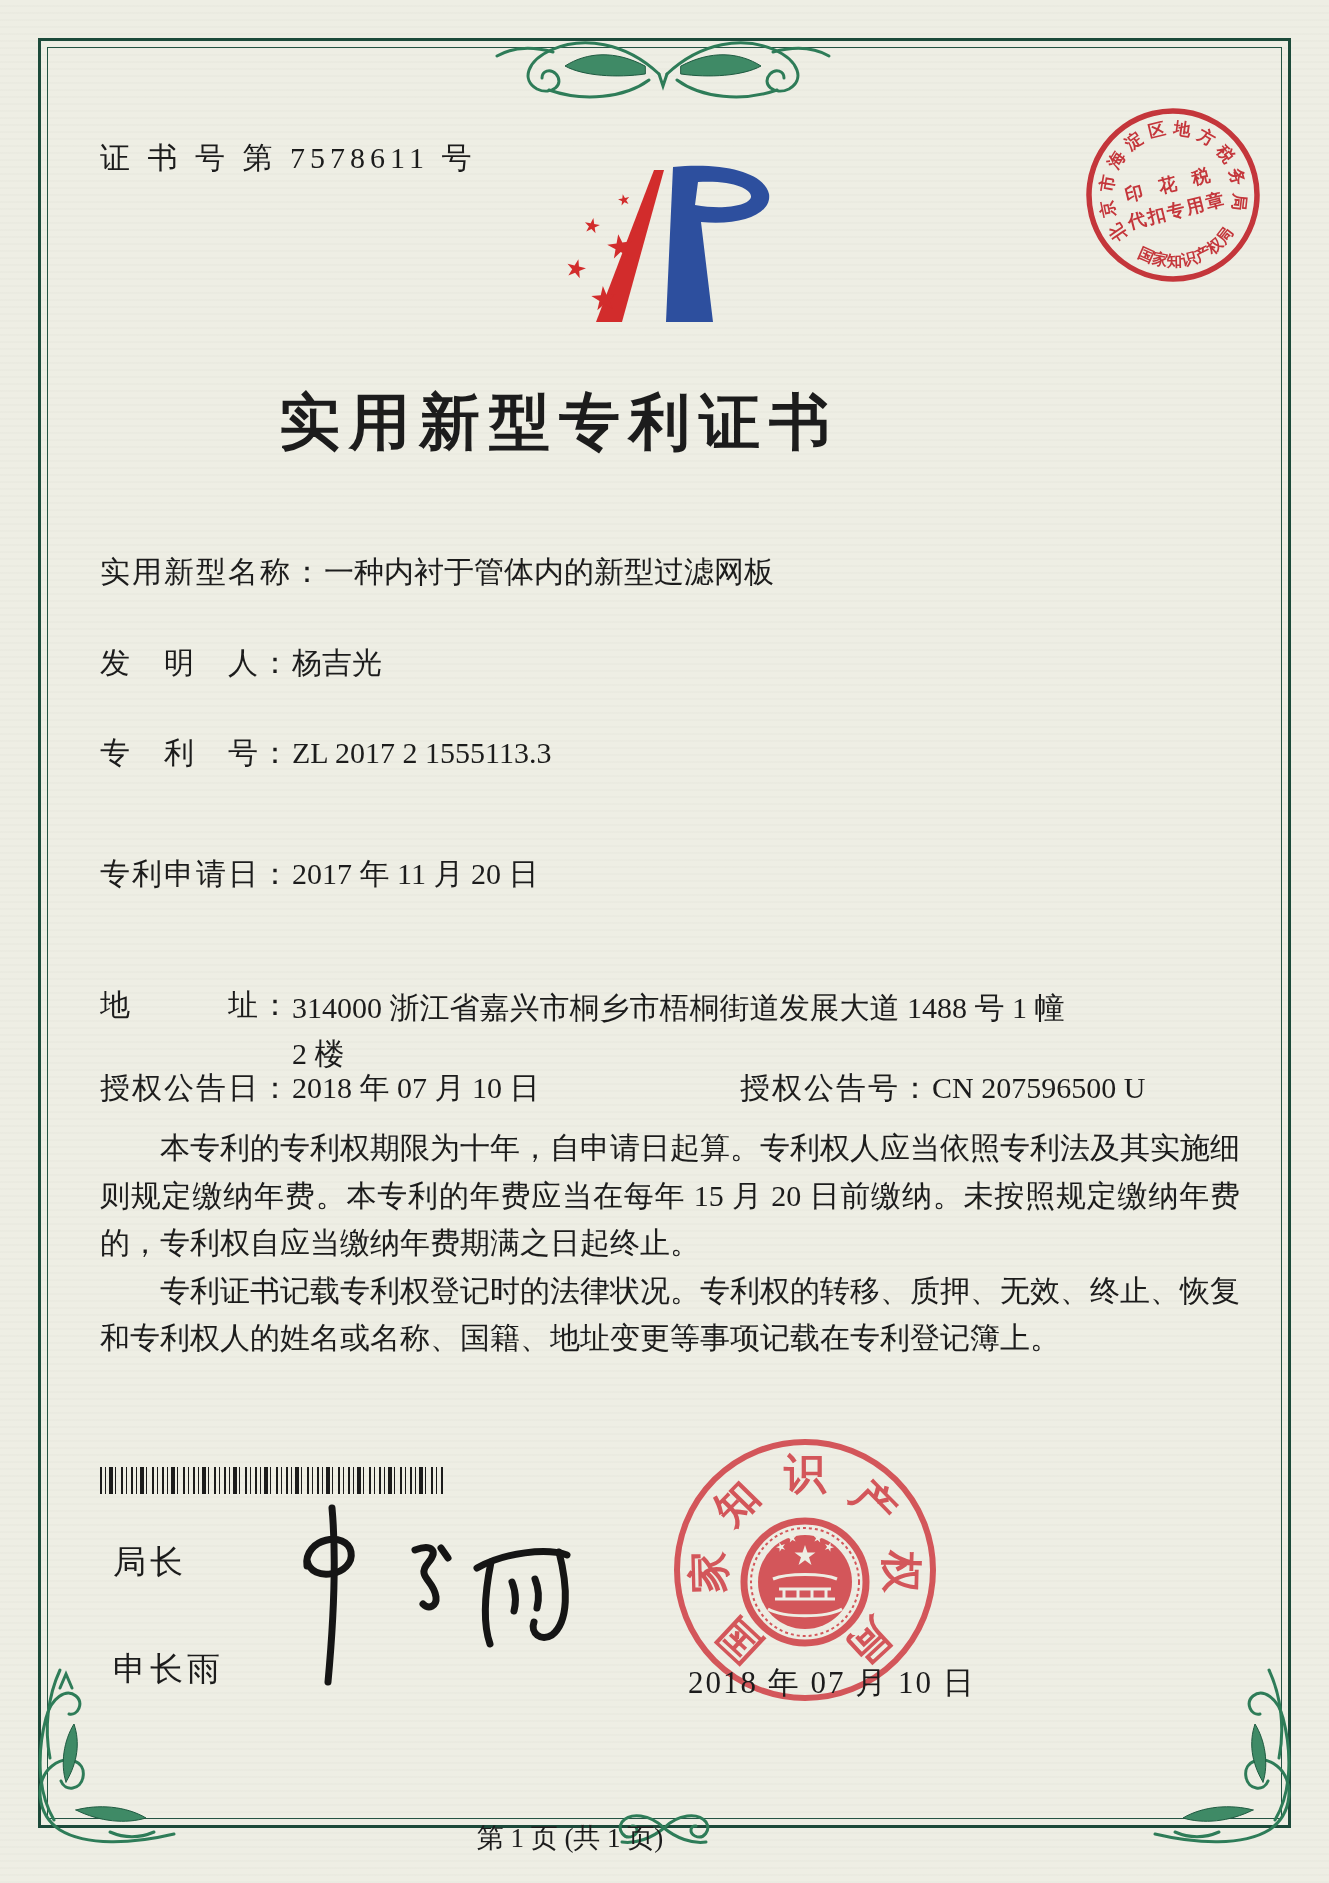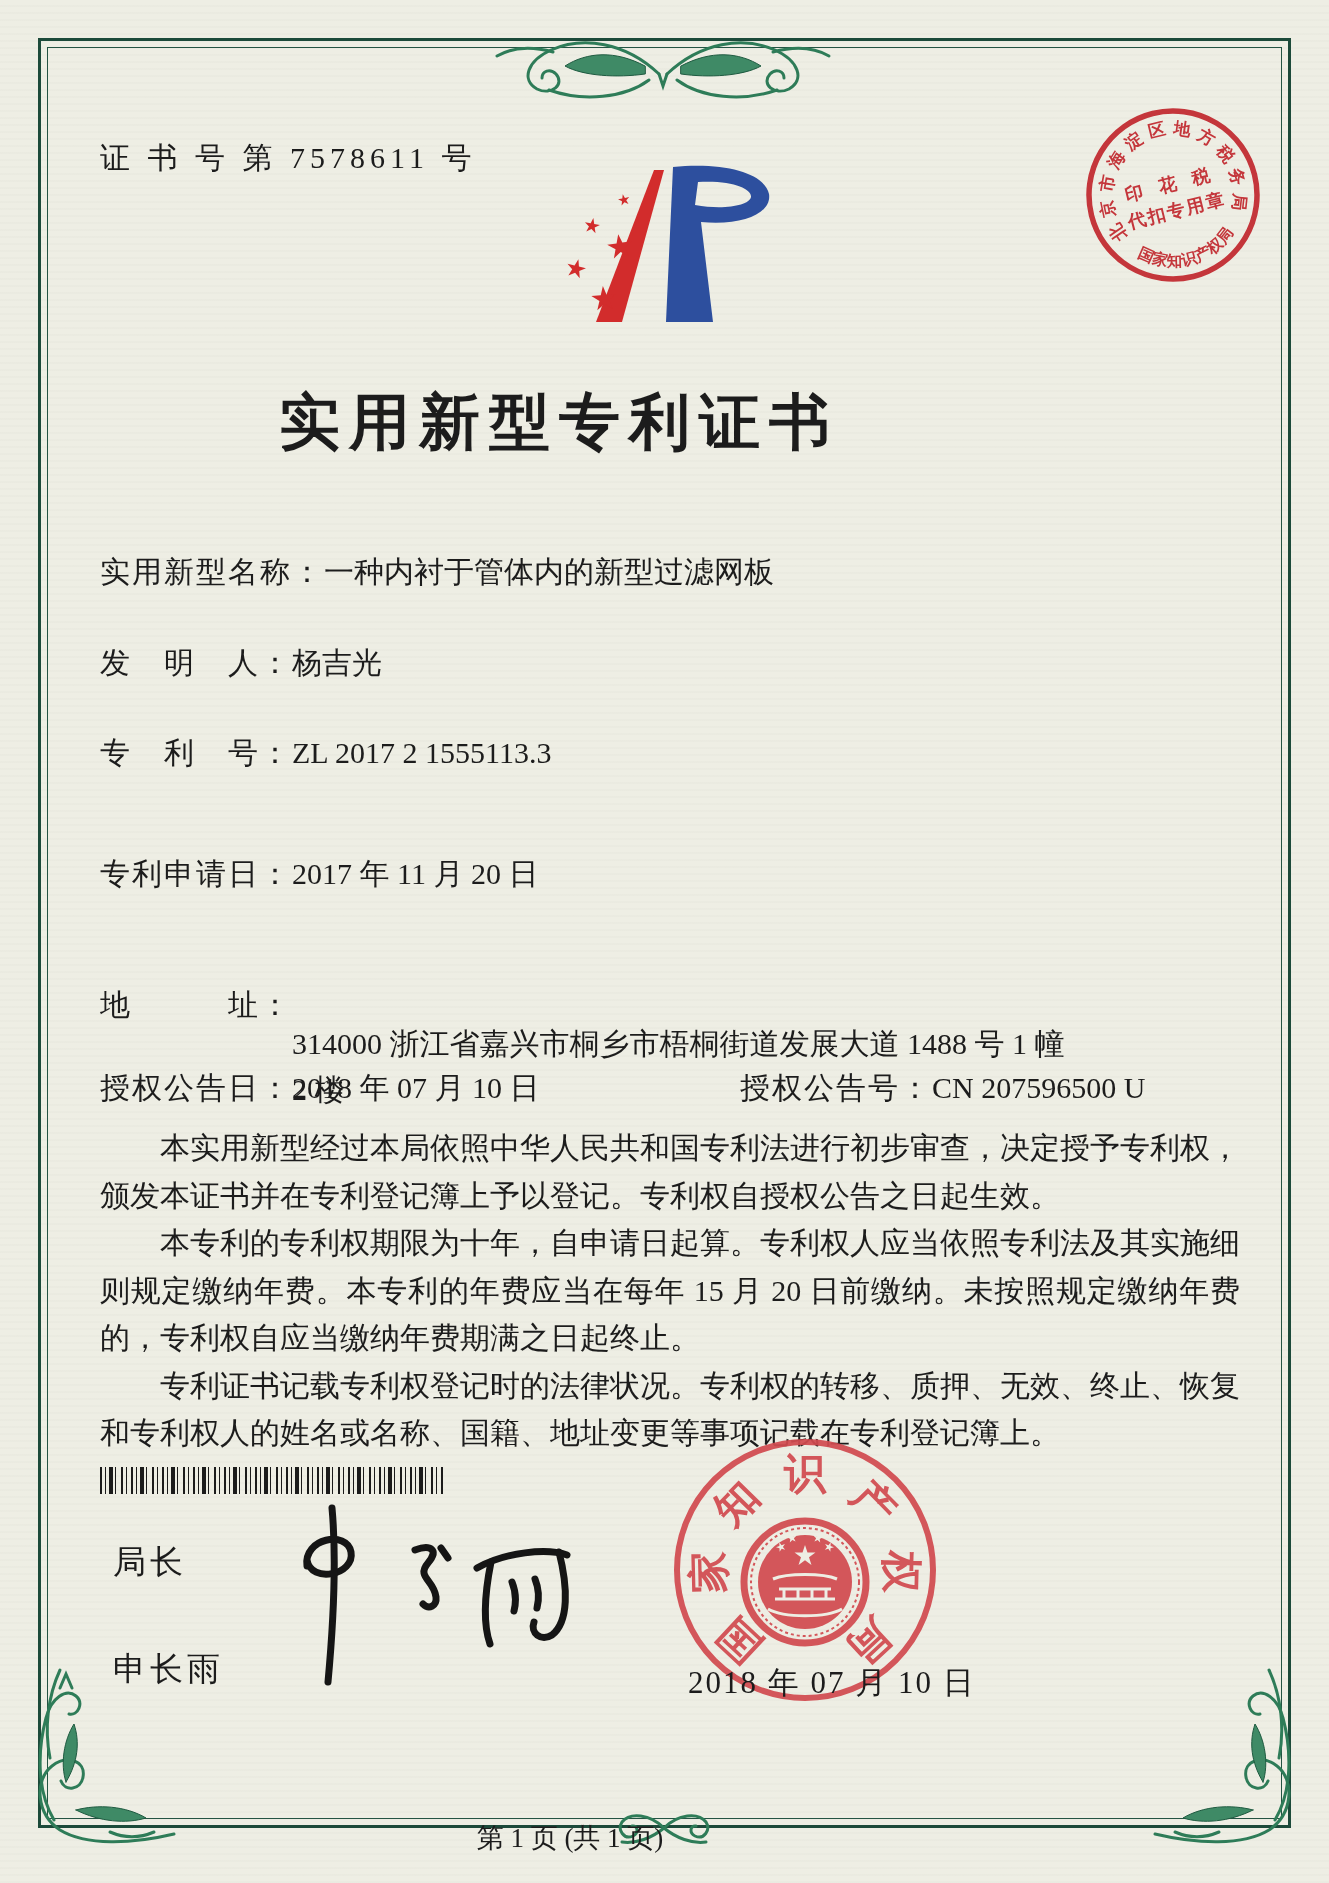--- a/index.html
+++ b/index.html
@@ -22,21 +22,21 @@
   .tax-stamp text{ fill:#c1272d; font-family:"Liberation Serif",serif; font-weight:bold; }
 
   
   .logo{ position:absolute; left:545px; top:160px; width:250px; height:172px; }
 
   .page-title{ position:absolute; left:154px; top:382px; width:810px; text-align:center;
     font-size:61px; font-weight:bold; letter-spacing:9px; }
 
   .field{ position:absolute; left:100px; font-size:30px; white-space:nowrap; }
   .field .lbl{ letter-spacing:2px; }
-  .addr-val{ display:inline-block; vertical-align:top; white-space:normal; width:960px; line-height:46px;margin-top:36px;}
+  .addr-val{ display:inline-block; vertical-align:top; white-space:normal; width:960px; line-height:46px;}
   .grant-no-part{ position:absolute; left:640px; top:0; white-space:nowrap;}
 
   .body-text{ position:absolute; left:100px; top:1124px; width:1140px;
     font-size:30px; line-height:47.5px; text-align:justify; }
   .body-text p{ text-indent:2em; }
 
   .barcode{ position:absolute; left:100px; top:1467px; width:345px; height:27px;
     background:repeating-linear-gradient(90deg,
       #1b1b1b 0 2px, transparent 2px 5px,
       #1b1b1b 5px 6px, transparent 6px 9px,
@@ -219,21 +219,20 @@
   <div class="field" style="top:1068px; width:1140px;">
     <span>
       <span class="lbl">授权公告日：</span><span>2018 年 07 月 10 日</span>
     </span>
     <span class="grant-no-part">
       <span class="lbl">授权公告号：</span><span>CN 207596500 U</span>
     </span>
   </div>
 
   <div class="body-text">
-    <p>本实用新型经过本局依照中华人民共和国专利法进行初步审查，决定授予专利权，颁发本证书并在专利登记簿上予以登记。专利权自授权公告之日起生效。</p>
     <p>本专利的专利权期限为十年，自申请日起算。专利权人应当依照专利法及其实施细则规定缴纳年费。本专利的年费应当在每年 15 月 20 日前缴纳。未按照规定缴纳年费的，专利权自应当缴纳年费期满之日起终止。</p>
     <p>专利证书记载专利权登记时的法律状况。专利权的转移、质押、无效、终止、恢复和专利权人的姓名或名称、国籍、地址变更等事项记载在专利登记簿上。</p>
   </div>
 
   <div class="barcode"></div>
 
   <div class="director-title">局长</div>
   <div class="director-name">申长雨</div>
 
   <svg class="signature" viewBox="0 0 330 195">

